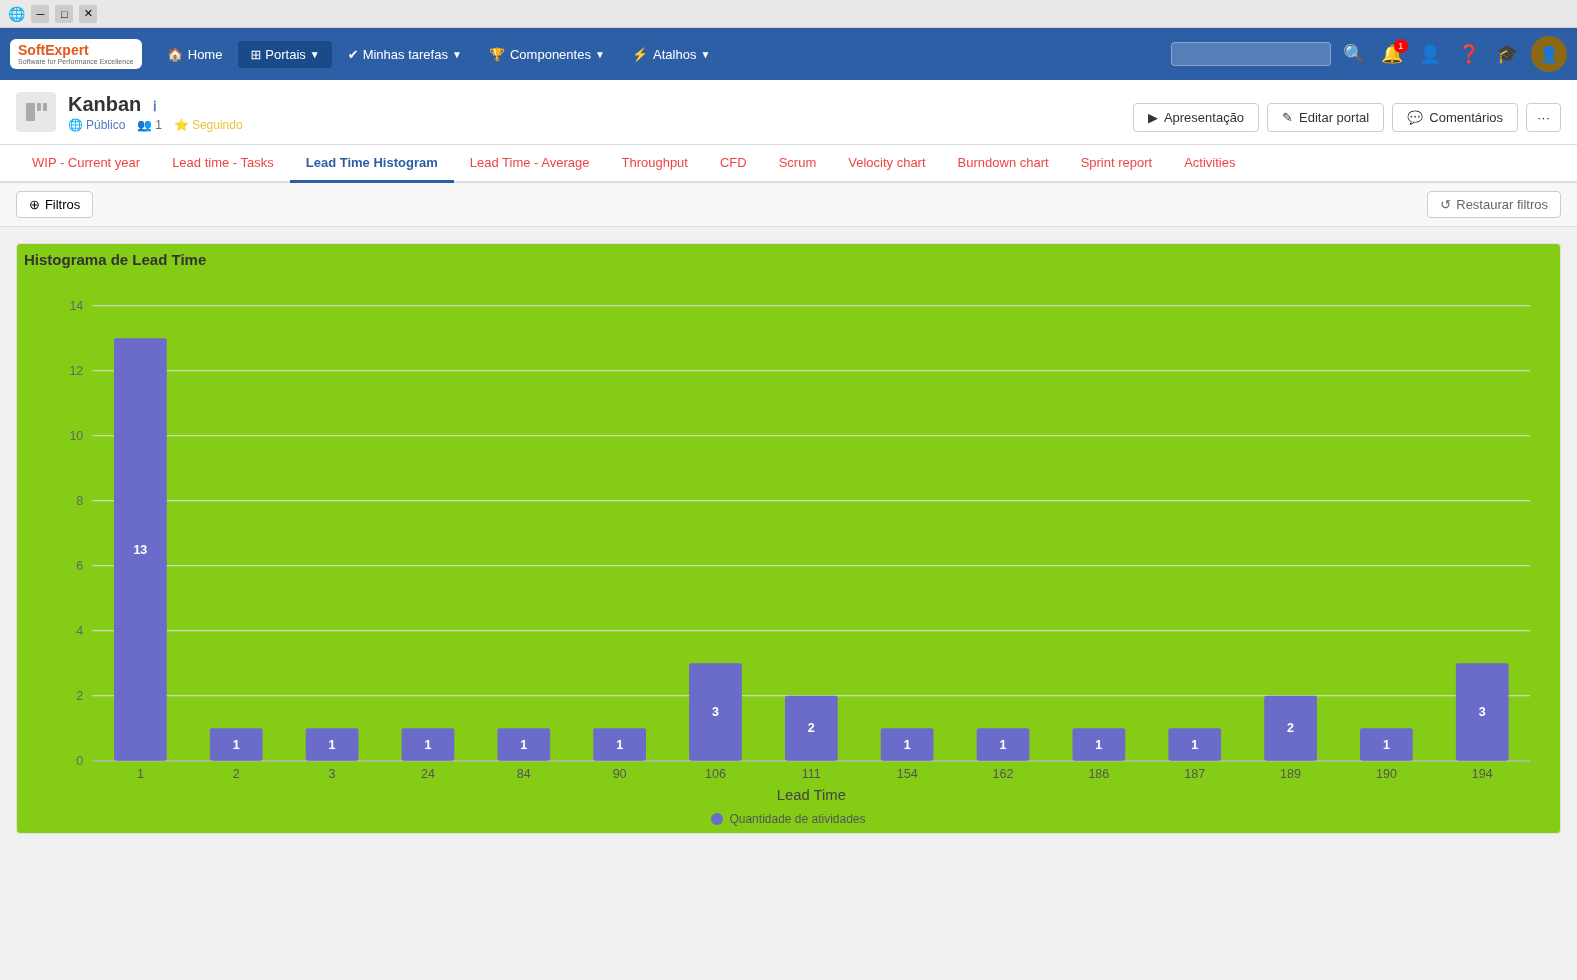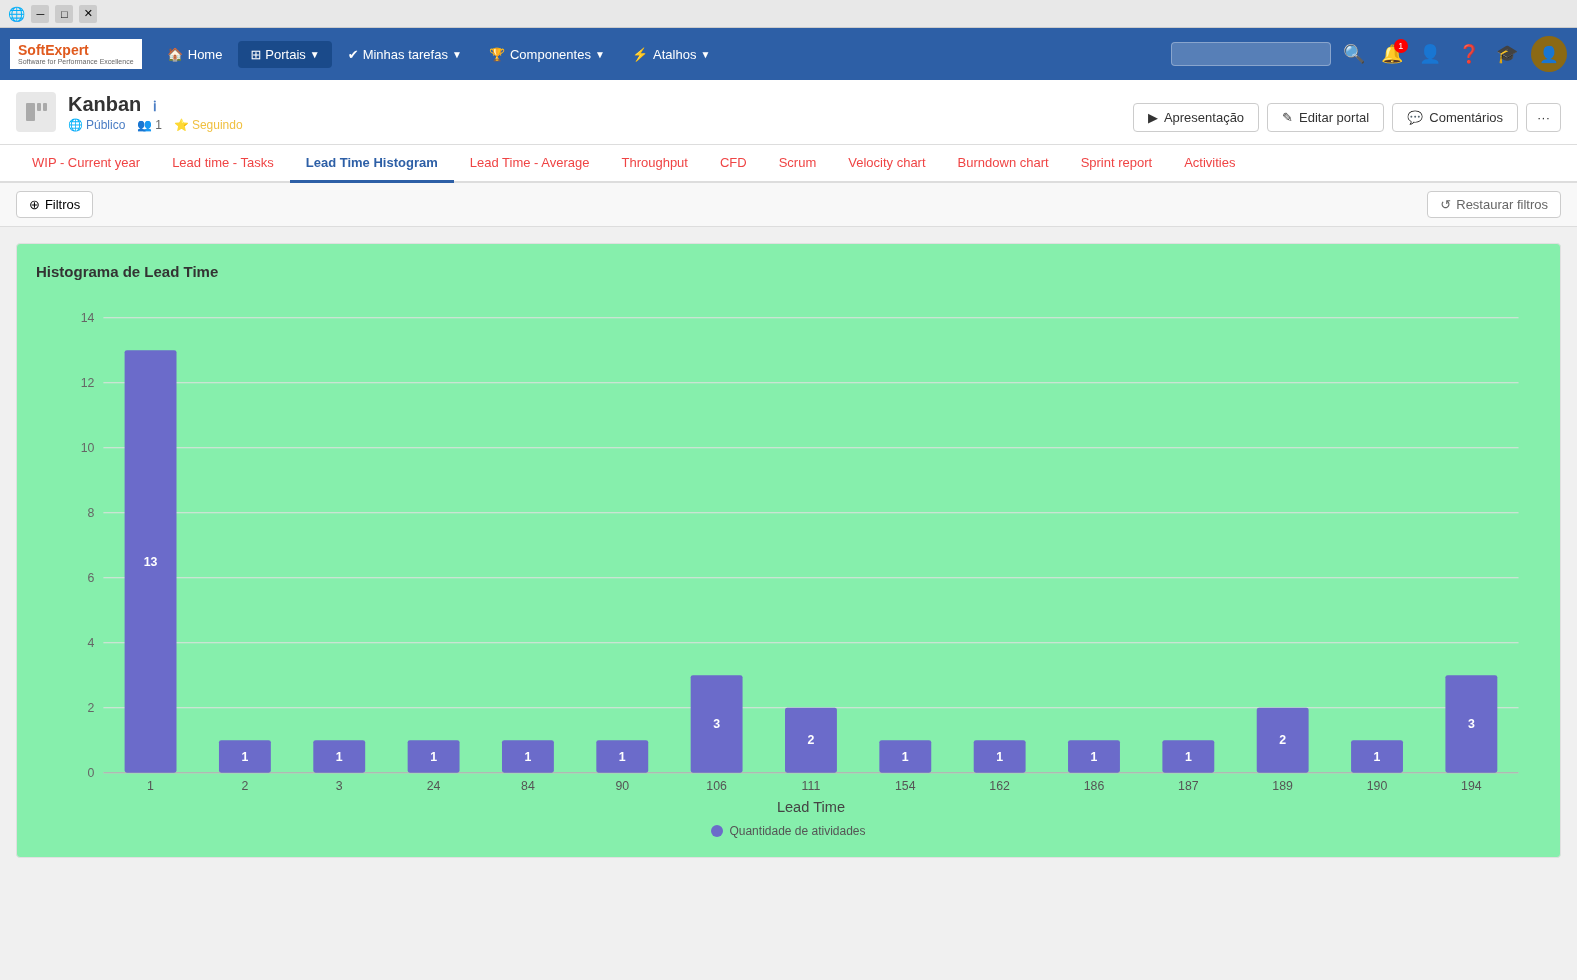--- a/index.html
+++ b/index.html
@@ -33,21 +33,21 @@
     .top-nav {
       background: #2d5fa6;
       height: 52px;
       display: flex;
       align-items: center;
       padding: 0 10px;
       gap: 4px;
     }
     .logo-area {
       background: white;
-      border-radius: 0;
+      border-radius: 6px;
       padding: 4px 8px;
       margin-right: 10px;
       display: flex; align-items: flex-start;
     }
     .logo-text { font-size: 14px; font-weight: bold; color: #e05a1e; line-height: 1.1; }
     .logo-sub { font-size: 7px; color: #666; display: block; }
     .nav-btn {
       background: none;
       border: none;
       color: white;
@@ -176,23 +176,23 @@
       padding: 5px 12px;
       border-radius: 4px;
       cursor: pointer;
       font-size: 13px;
       color: #666;
       display: flex; align-items: center; gap: 5px;
     }
 
     
     .chart-area {
-      background: #86efac;
+      background: #84cc16;
       margin: 16px;
-      padding: 19px;
+      padding: 7px;
       border-radius: 4px;
       border: 1px solid #e0e0e0;
     }
     .chart-title {
       font-size: 15px;
       font-weight: 600;
       color: #333;
       margin-bottom: 16px;
     }
     .chart-container {

